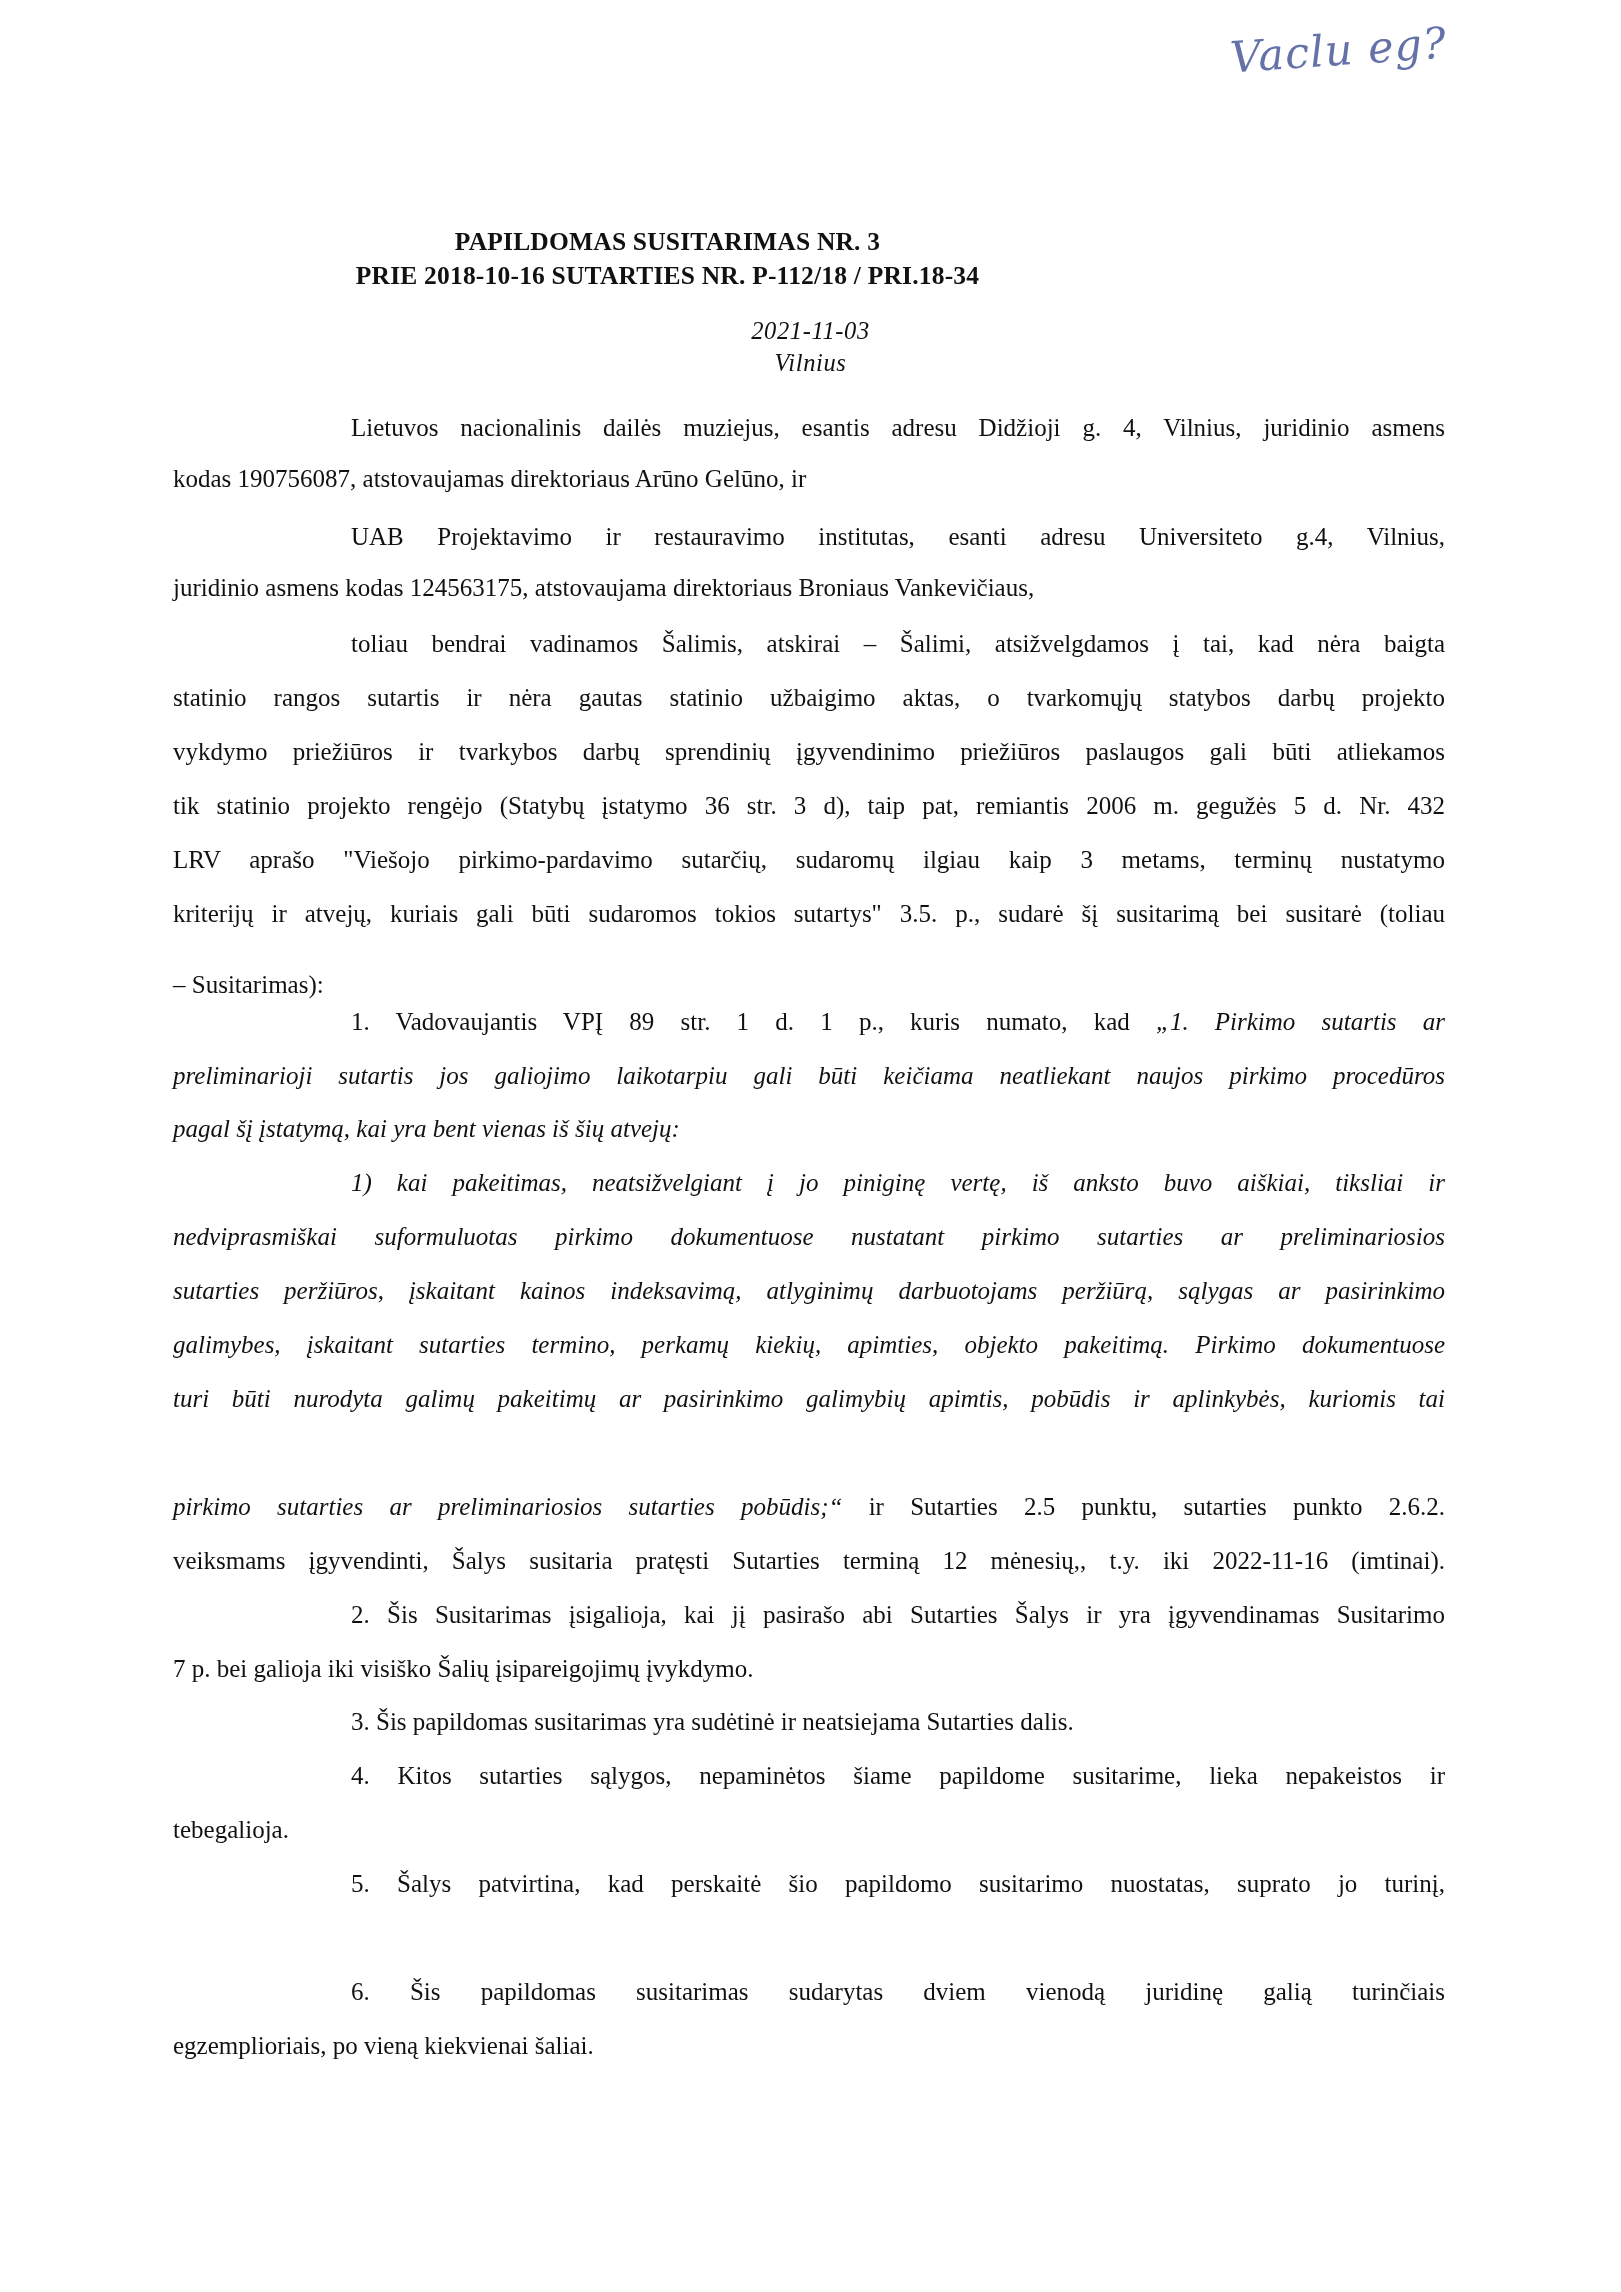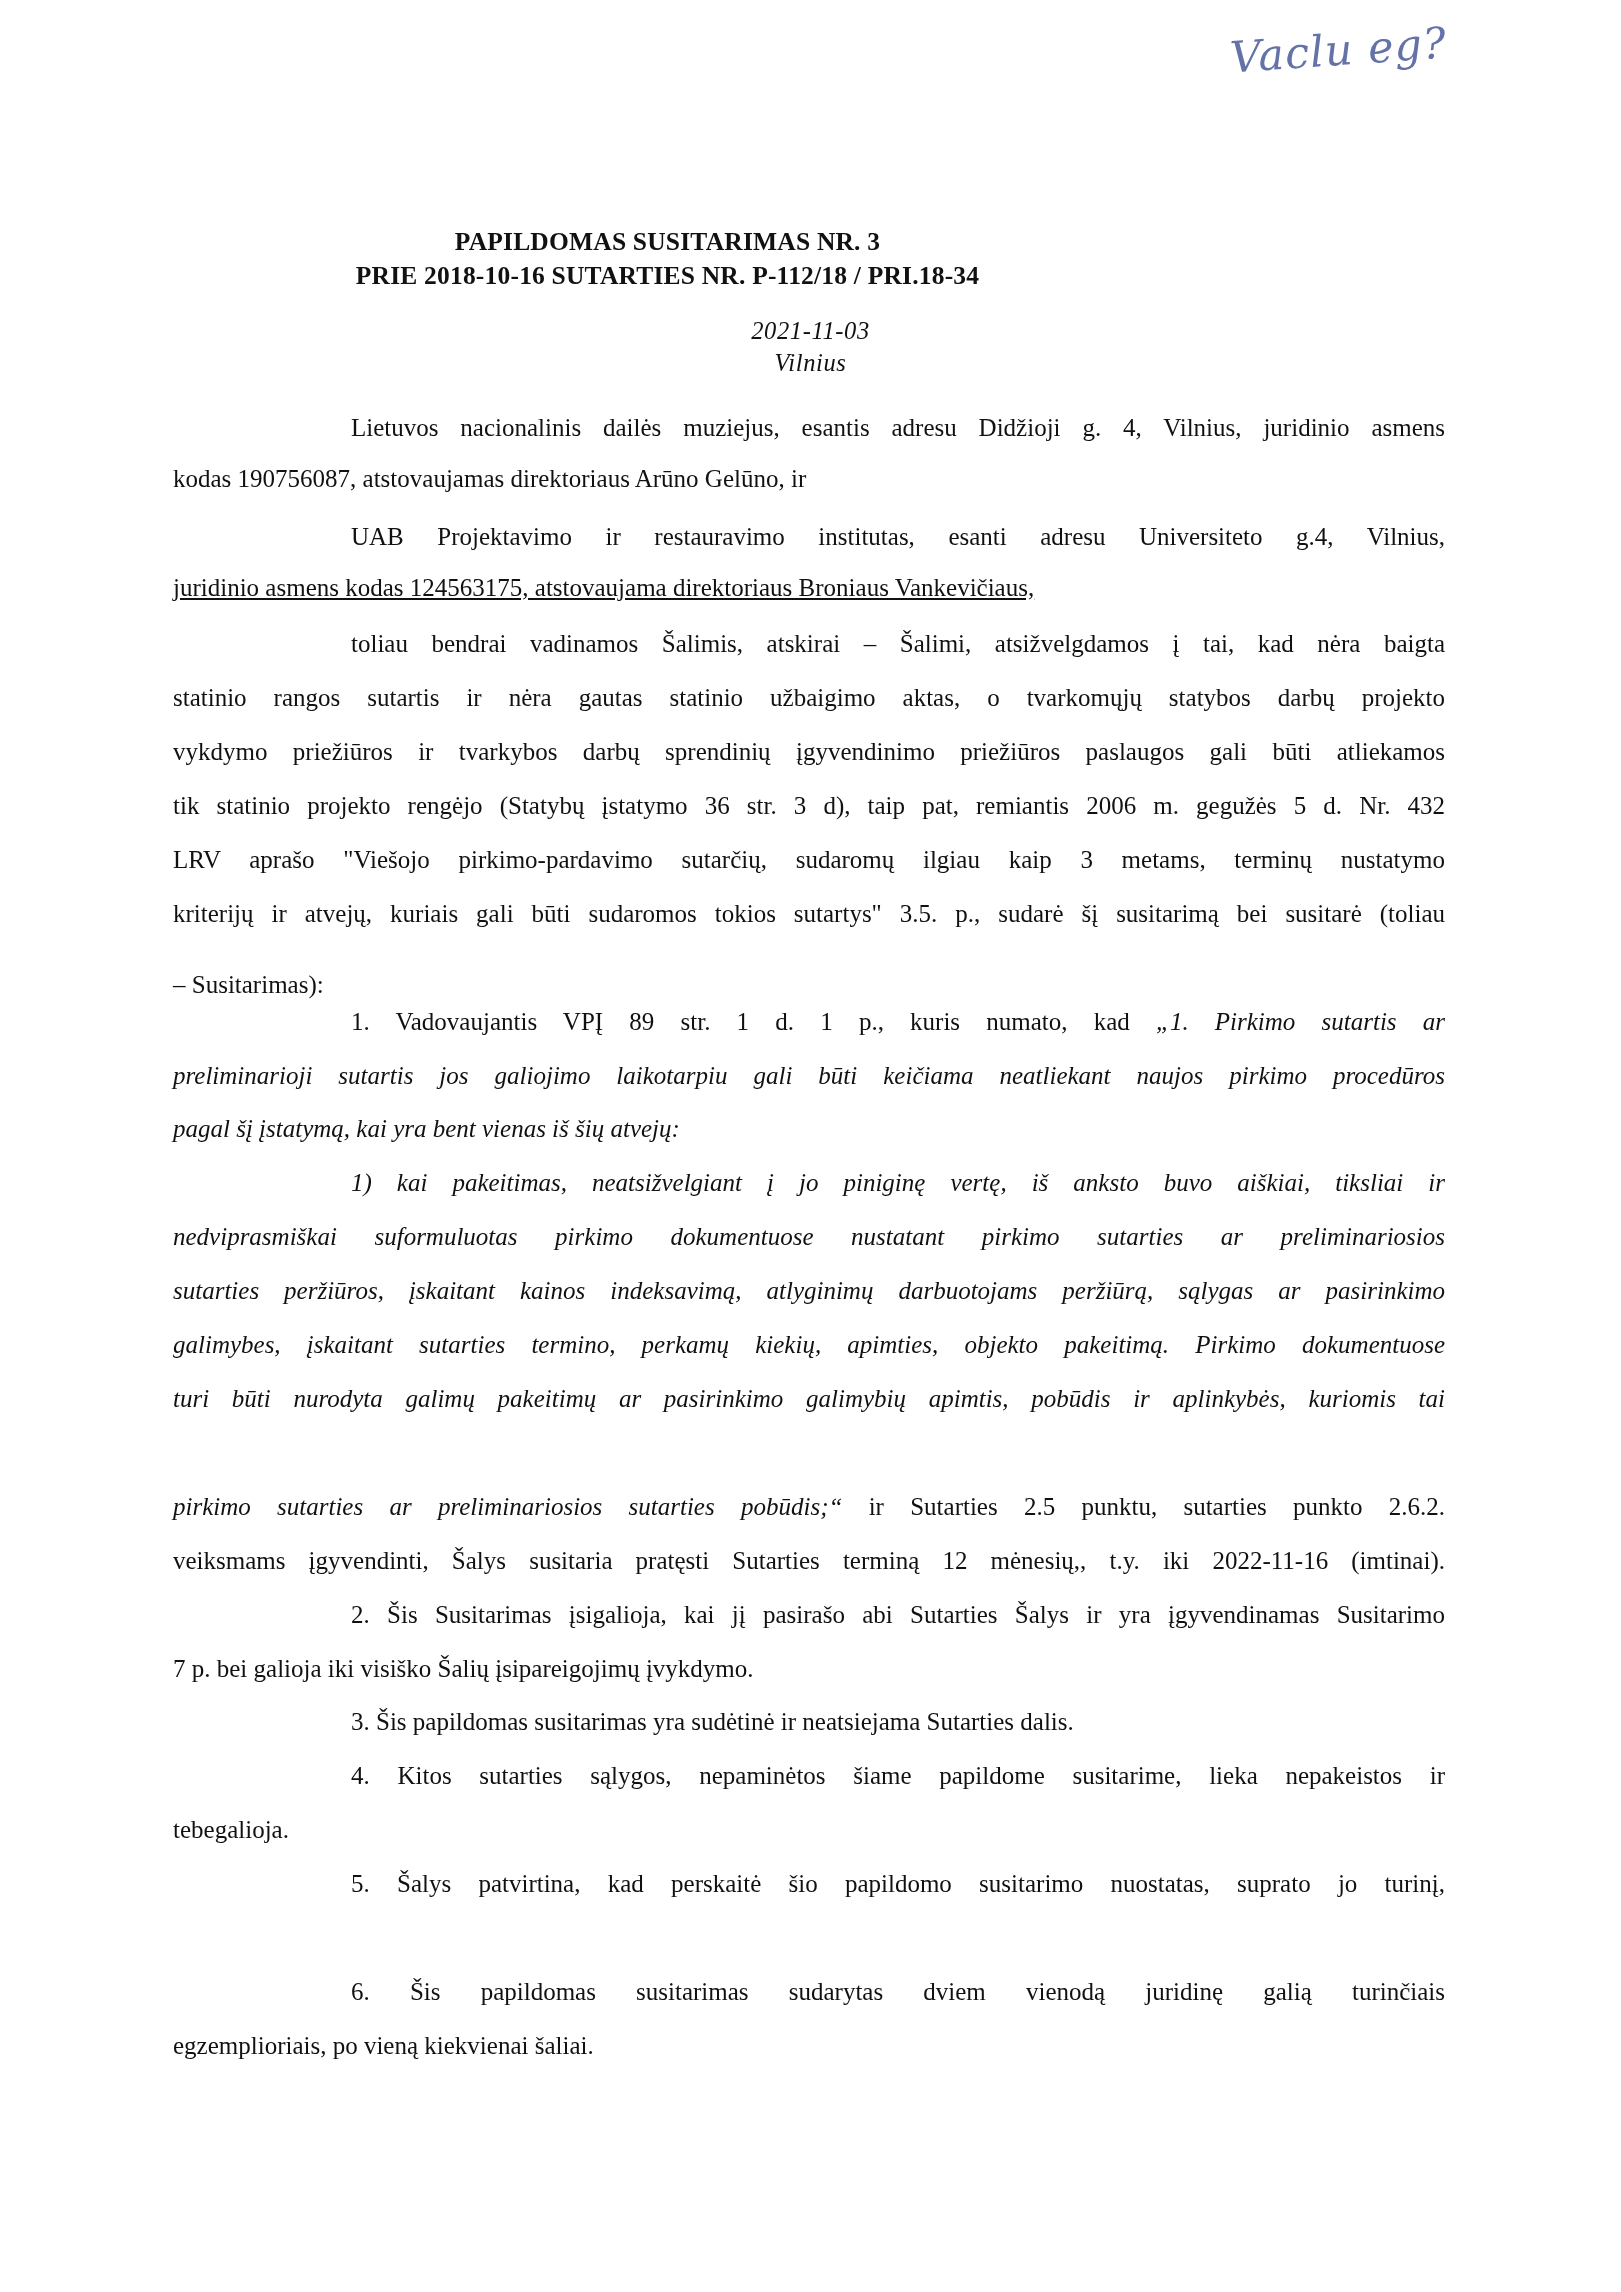--- a/index.html
+++ b/index.html
@@ -40,21 +40,21 @@
   <div class="handnote">Vaclu eg?</div>
 
   <div class="title" style="top:227px;">PAPILDOMAS SUSITARIMAS NR. 3</div>
   <div class="title" style="top:261px;">PRIE 2018-10-16  SUTARTIES NR. P-112/18 / PRI.18-34</div>
   <div class="center" style="top:317px;">2021-11-03</div>
   <div class="center" style="top:349px;">Vilnius</div>
 
   <div class="line ind just" style="top:413px;">Lietuvos nacionalinis dailės muziejus, esantis adresu Didžioji g. 4, Vilnius, juridinio asmens</div>
   <div class="line full" style="top:464px;">kodas 190756087, atstovaujamas direktoriaus  Arūno Gelūno,  ir</div>
   <div class="line ind just" style="top:522px;">UAB Projektavimo ir restauravimo institutas, esanti adresu Universiteto g.4, Vilnius,</div>
-  <div class="line full" style="top:573px;text-decoration:underline;">juridinio asmens kodas 124563175, atstovaujama direktoriaus Broniaus Vankevičiaus,</div>
+  <div class="line full" style="top:573px;">juridinio asmens kodas 124563175, atstovaujama direktoriaus Broniaus Vankevičiaus,</div>
   <div class="line ind just" style="top:629px;">toliau bendrai vadinamos Šalimis, atskirai – Šalimi, atsižvelgdamos į tai, kad nėra baigta</div>
   <div class="line full just" style="top:683px;">statinio rangos sutartis ir nėra gautas statinio užbaigimo aktas, o  tvarkomųjų statybos darbų projekto</div>
   <div class="line full just" style="top:737px;">vykdymo priežiūros ir tvarkybos darbų sprendinių įgyvendinimo priežiūros paslaugos gali būti atliekamos</div>
   <div class="line full just" style="top:791px;">tik statinio projekto rengėjo (Statybų įstatymo 36 str. 3 d), taip pat, remiantis 2006 m. gegužės 5 d. Nr. 432</div>
   <div class="line full just" style="top:845px;">LRV aprašo "Viešojo pirkimo-pardavimo sutarčių, sudaromų ilgiau kaip 3 metams, terminų nustatymo</div>
   <div class="line full just" style="top:899px;">kriterijų ir atvejų, kuriais gali būti sudaromos tokios sutartys" 3.5. p., sudarė šį susitarimą bei susitarė (toliau</div>
   <div class="line full" style="top:970px;">– Susitarimas):</div>
 
   <div class="line ind just" style="top:1007px;">
     <span>1. Vadovaujantis VPĮ 89 str. 1 d. 1 p., kuris numato, kad </span><span class="it">„1. Pirkimo sutartis ar</span>

